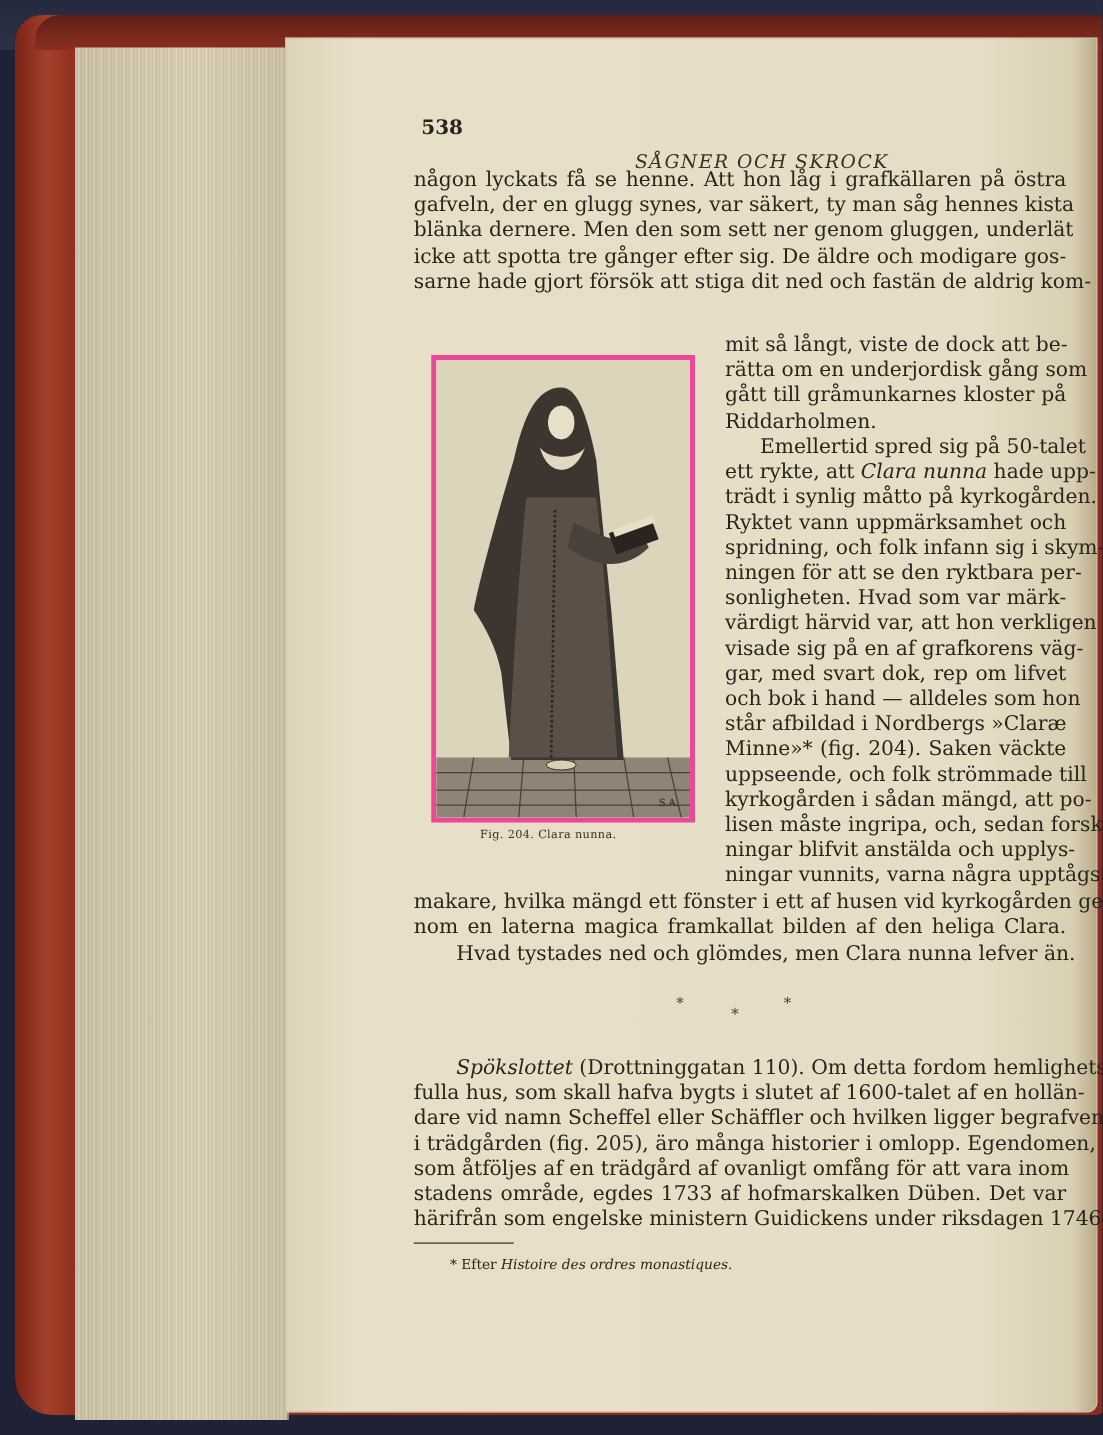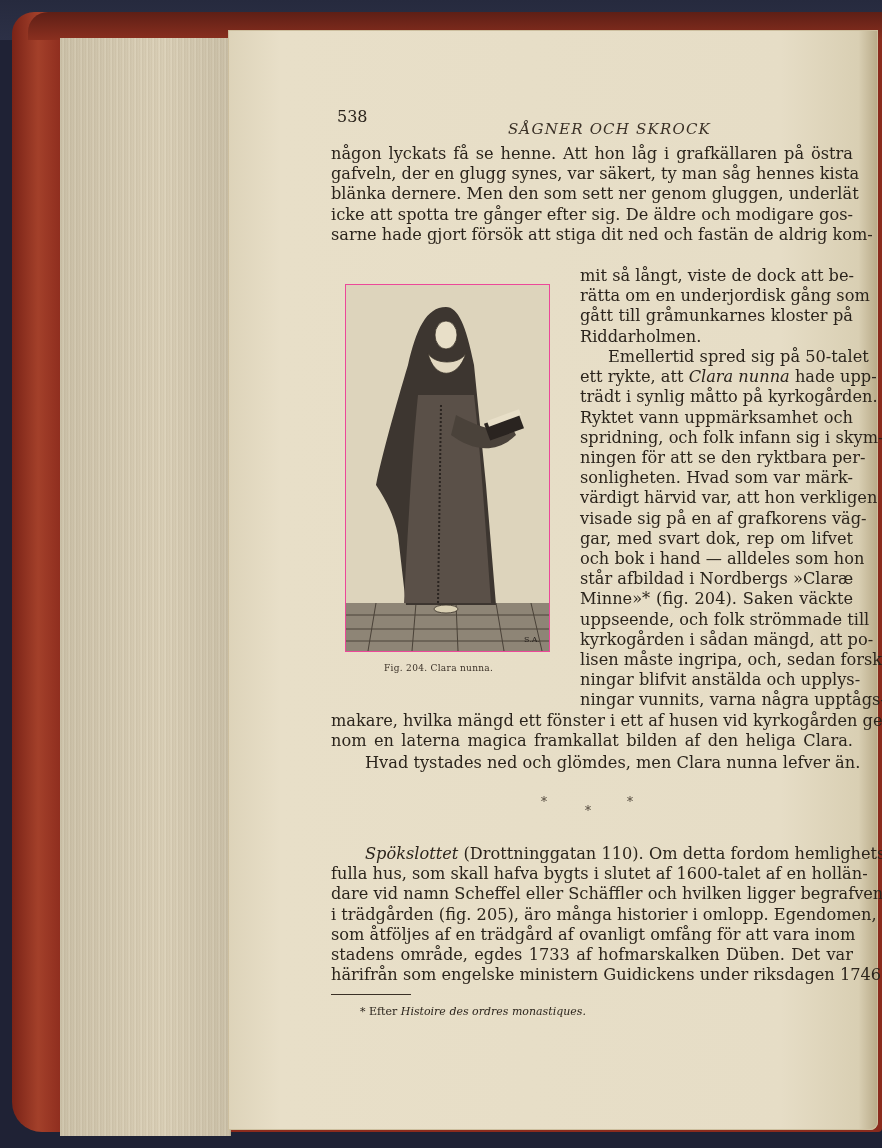--- a/index.html
+++ b/index.html
@@ -9,46 +9,46 @@
     background:linear-gradient(90deg,#7a2317 0%,#a3402a 3%,#8c2b1d 6%,#8a2b1d 100%);}
   .cover-top{position:absolute;left:28px;top:12px;width:854px;height:28px;background:linear-gradient(#5e1f16,#8a2f1f);border-radius:20px 0 0 0;}
   .edges{position:absolute;left:60px;top:38px;width:170px;height:1098px;
     background:repeating-linear-gradient(90deg,#d8cdb4 0px,#cfc3a8 2px,#e2d8c0 3px,#c9bda2 5px,#ddd2b9 6px);
     border-right:1px solid #b8ab8e;}
   .edges-shade{position:absolute;left:60px;top:38px;width:170px;height:1098px;background:linear-gradient(90deg,rgba(0,0,0,0.05),rgba(255,255,255,0.05) 60%,rgba(0,0,0,0.06));}
   .page{position:absolute;left:228px;top:30px;width:650px;height:1100px;background:#e5dcc4;
     background:linear-gradient(90deg,#ddd3b9 0%,#e8dfc8 8%,#e6ddc6 85%,#d9cfb3 97%,#b8aa88 100%);
     border-radius:0 0 8px 0;box-shadow:inset 0 0 0 1px #cdbf9f;}
   .text{position:absolute;color:#2b241c;font-size:16.2px;line-height:20.2px;}
-  .pagenum{position:absolute;left:337px;top:107px;font-size:16px;color:#2b241c;}
+  .pagenum{position:absolute;left:337px;top:92px;font-size:16px;color:#2b241c;font-weight:bold;}
   .running{position:absolute;left:508px;top:120px;font-size:15px;letter-spacing:1.2px;font-style:italic;color:#3a3026;}
   .full{left:331px;width:522px;text-align:justify;text-align-last:justify;}
   .narrow{left:580px;width:273px;text-align:justify;text-align-last:justify;}
   .line{display:block;white-space:nowrap;}
-  .figure{position:absolute;left:345px;top:284px;width:203px;height:366px;border:1px solid #ec4899;background:#ddd4bc;}
+  .figure{position:absolute;left:345px;top:284px;width:203px;height:366px;border:4px solid #ec4899;background:#ddd4bc;}
   .caption{position:absolute;left:384px;top:663px;font-size:9px;color:#3a3026;letter-spacing:0.3px;}
   .stars{position:absolute;font-size:12px;color:#4a4036;}
   .rule{position:absolute;left:331px;top:994px;width:80px;height:1px;background:#3a3026;}
   .footnote{position:absolute;left:360px;top:1005px;font-size:11px;color:#2b241c;}
   i{font-style:italic;}
 </style>
 </head>
 <body>
 
 <div class="bg-top"></div>
 <div class="cover"></div>
 <div class="cover-top"></div>
 <div class="edges"></div>
 <div class="edges-shade"></div>
 <div class="page"></div>
 
 <div class="pagenum">538</div>
 <div class="running">SÅGNER OCH SKROCK</div>
 
-<div class="text full" style="top:144px;">
+<div class="text full" style="top:134px;">
   <span class="line">någon lyckats få se henne.  Att hon låg i grafkällaren på östra</span>
   <span class="line">gafveln, der en glugg synes, var säkert, ty man såg hennes kista</span>
   <span class="line">blänka dernere.  Men den som sett ner genom gluggen, underlät</span>
   <span class="line">icke att spotta tre gånger efter sig.  De äldre och modigare gos-</span>
   <span class="line">sarne hade gjort försök att stiga dit ned och fastän de aldrig kom-</span>
 </div>
 
 <div class="text narrow" style="top:266px;">
   <span class="line">mit så långt, viste de dock att be-</span>
   <span class="line">rätta om en underjordisk gång som</span>

